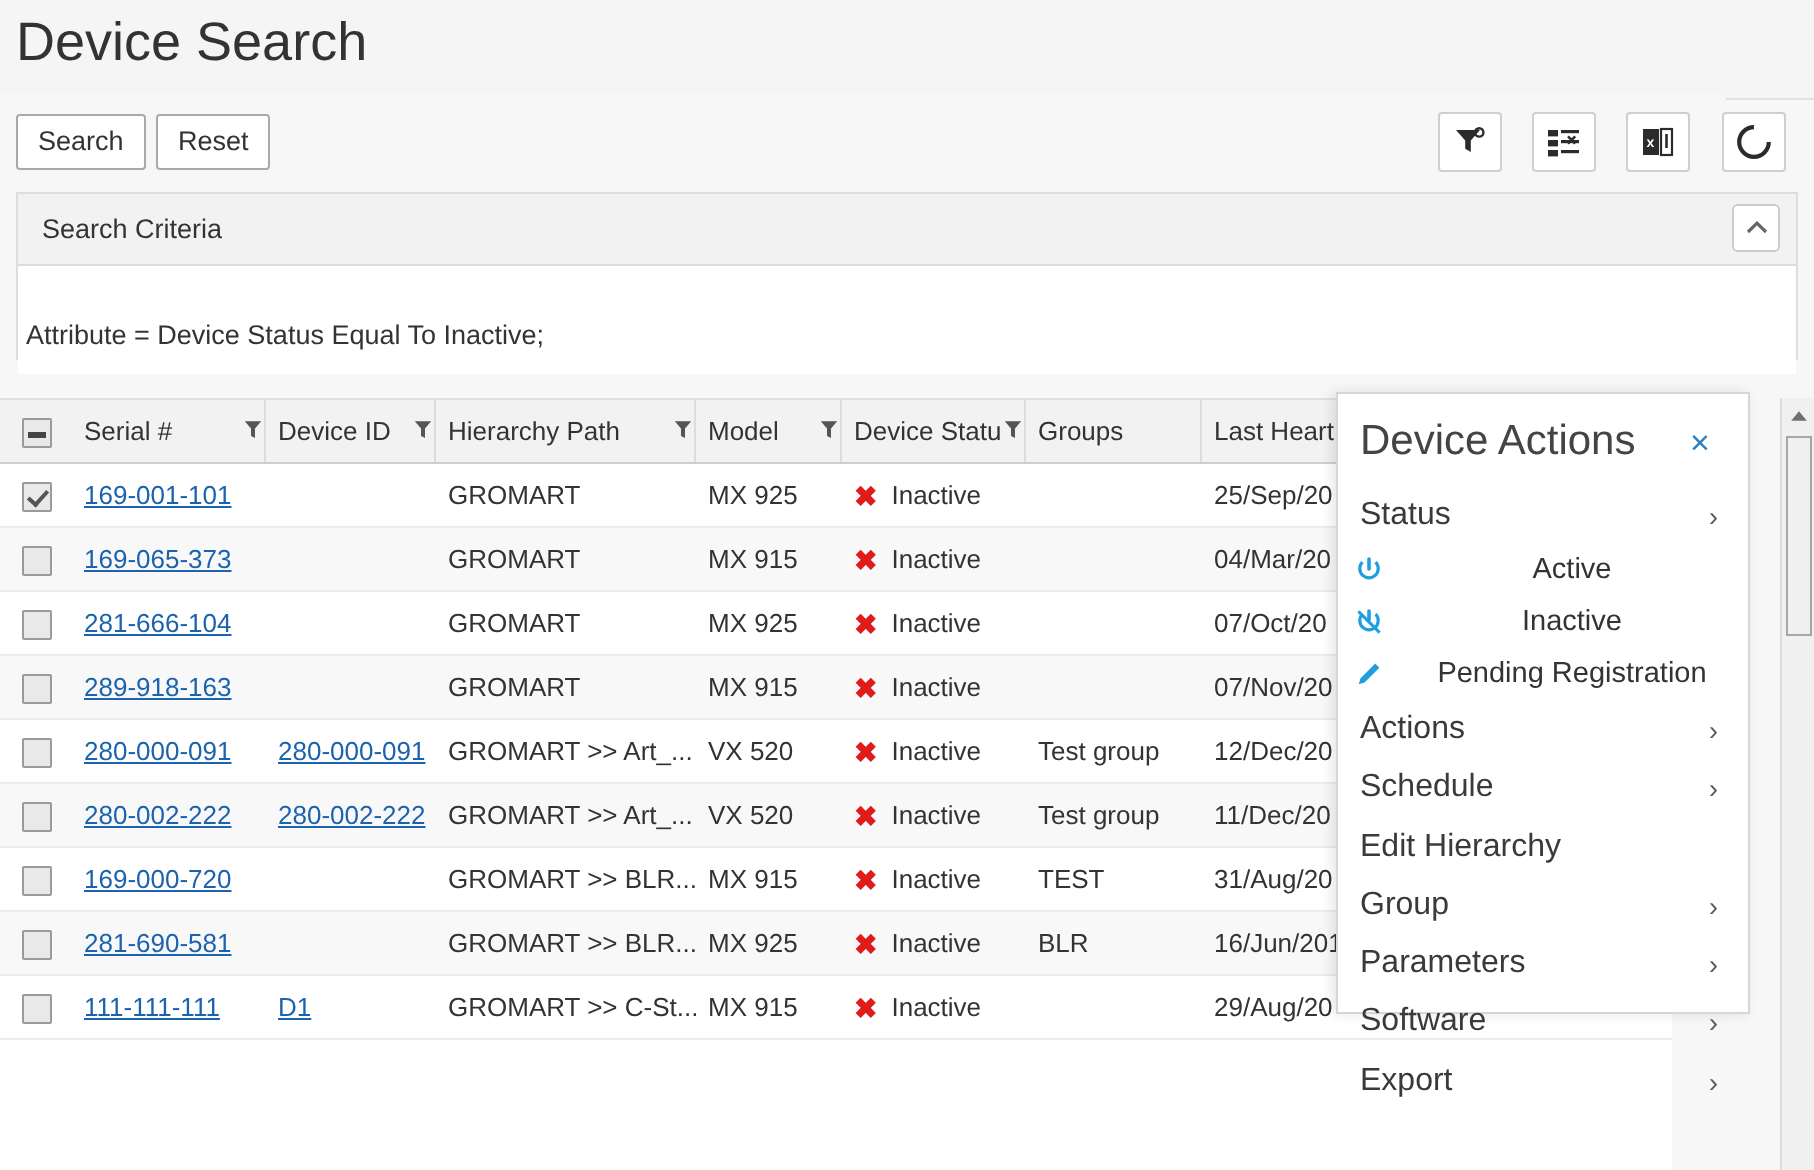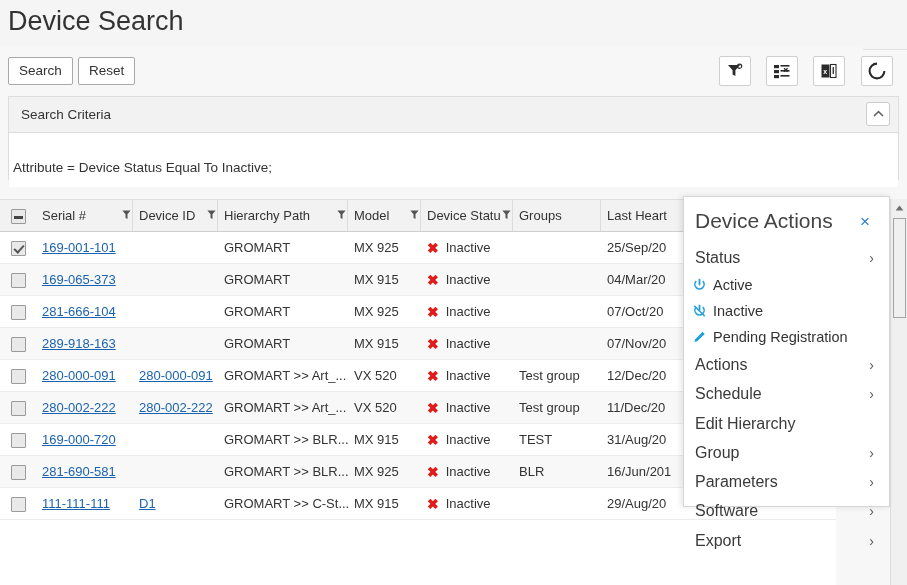--- a/index.html
+++ b/index.html
@@ -215,21 +215,21 @@
     position: absolute; left: 2px; top: 19px;
     width: 13px; height: 100px;
     background: #f0f0f0;
     border: 1px solid #a6a6a6;
     cursor: pointer;
   }
 
   
   .actions-panel {
     position: absolute;
-    left: 683px; top: 196px;
+    left: 668px; top: 196px;
     width: 207px; height: 311px;
     background: #ffffff;
     border: 1px solid #d6d6d6;
     box-shadow: -2px 0 6px rgba(0,0,0,0.10);
     z-index: 10;
     padding-left: 16px;
   }
   .actions-title {
     position: absolute; left: 11px; top: 12px;
     font-size: 21px; color: #444444;
@@ -262,20 +262,21 @@
   }
   .sub-item {
     position: relative;
     height: 26px;
     padding-left: 29px;
     font-size: 14.5px;
     color: #333333;
     cursor: pointer;
     display: flex; align-items: center;
     white-space: nowrap;
+    justify-content: center;
   }
   .sub-item .sicon {
     position: absolute; left: 9px; top: 50%;
     transform: translateY(-50%);
     color: #1f9fe0;
     display: flex; align-items: center;
   }
 </style>
 </head>
 <body>

